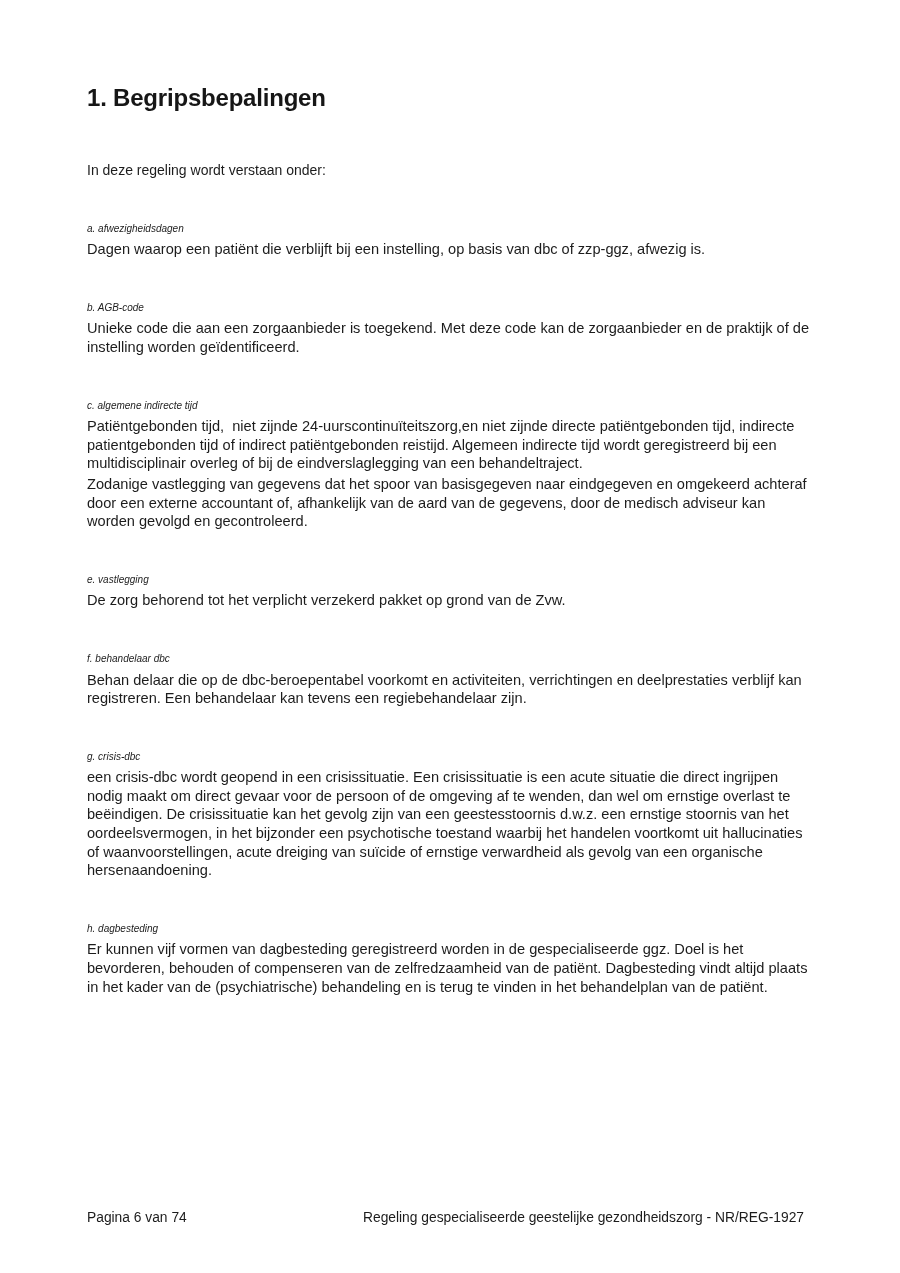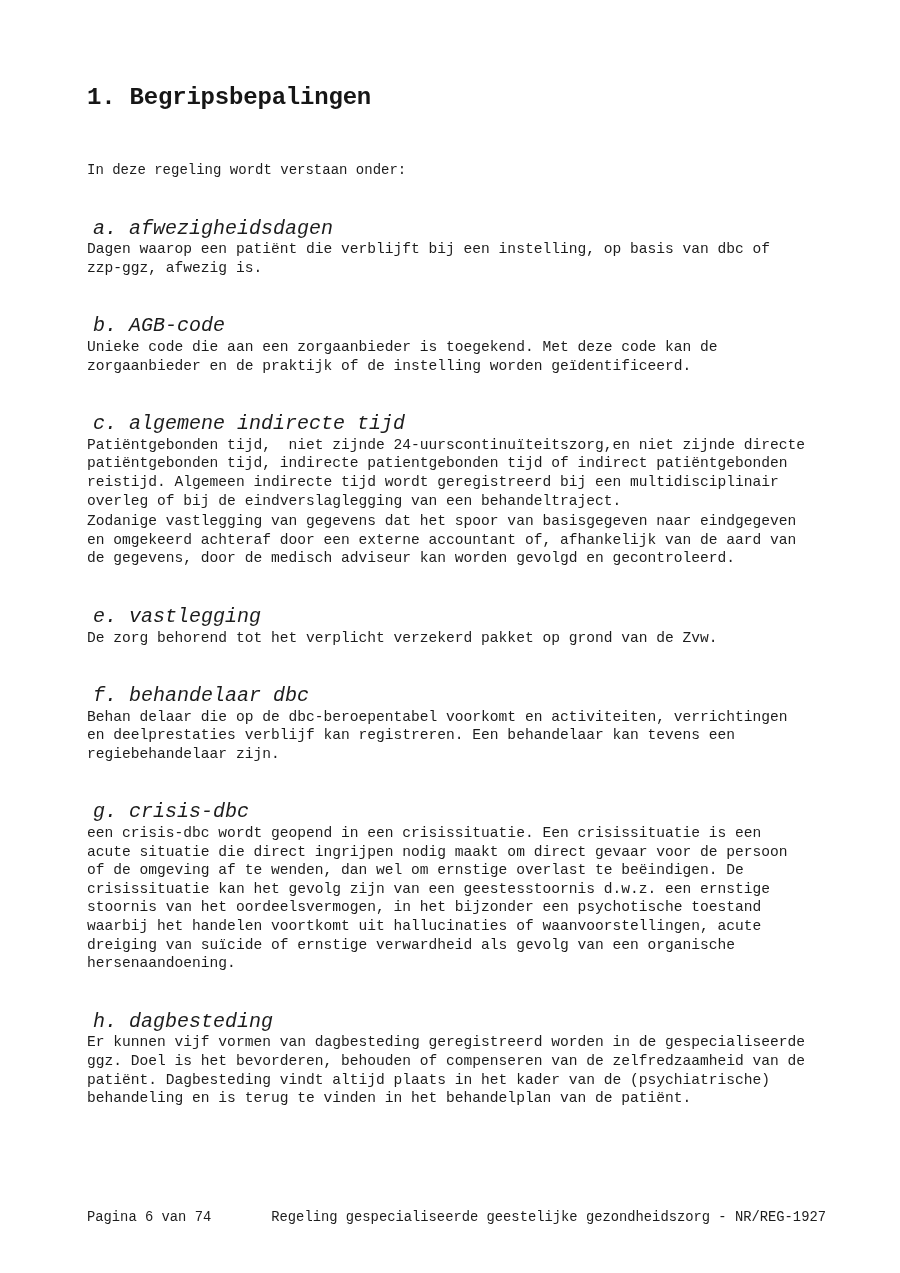--- a/index.html
+++ b/index.html
@@ -4,54 +4,54 @@
 <style>
   html, body { margin: 0; padding: 0; background: #ffffff; }
   .page {
     position: relative;
     width: 900px;
     height: 1273px;
     margin: 0;
     background: #ffffff;
     box-sizing: border-box;
     padding: 84px 87px 0 87px;
-    font-family: Liberation Mono, monospace;
+    font-family: Liberation Sans, sans-serif;
     color: #1c1c1c;
     overflow: hidden;
   }
   .doc-title {
     font-size: 24px;
     line-height: 28px;
     font-weight: 700;
     letter-spacing: -0.2px;
     margin: 0;
     color: #161616;
   }
   .intro {
     margin: 49px 0 0 0;
     font-size: 14px;
     line-height: 18.6px;
   }
   .definition { margin: 0; }
   .term {
     font-style: italic;
-    font-size: 20px;
+    font-size: 10px;
     line-height: 18.6px;
-    margin: 40px 0 0 6px;
+    margin: 40px 0 0 0;
   }
   .def-text {
     font-size: 14.6px;
     line-height: 18.6px;
     margin: 2px 0 0 0;
     white-space: pre-wrap;
   }
   .footer {
     position: absolute;
     left: 87px;
-    right: 74px;
+    right: 96px;
     top: 1209px;
     display: flex;
     justify-content: space-between;
     align-items: baseline;
     font-size: 13.8px;
     line-height: 18px;
     color: #1c1c1c;
   }
 </style>
 </head>

